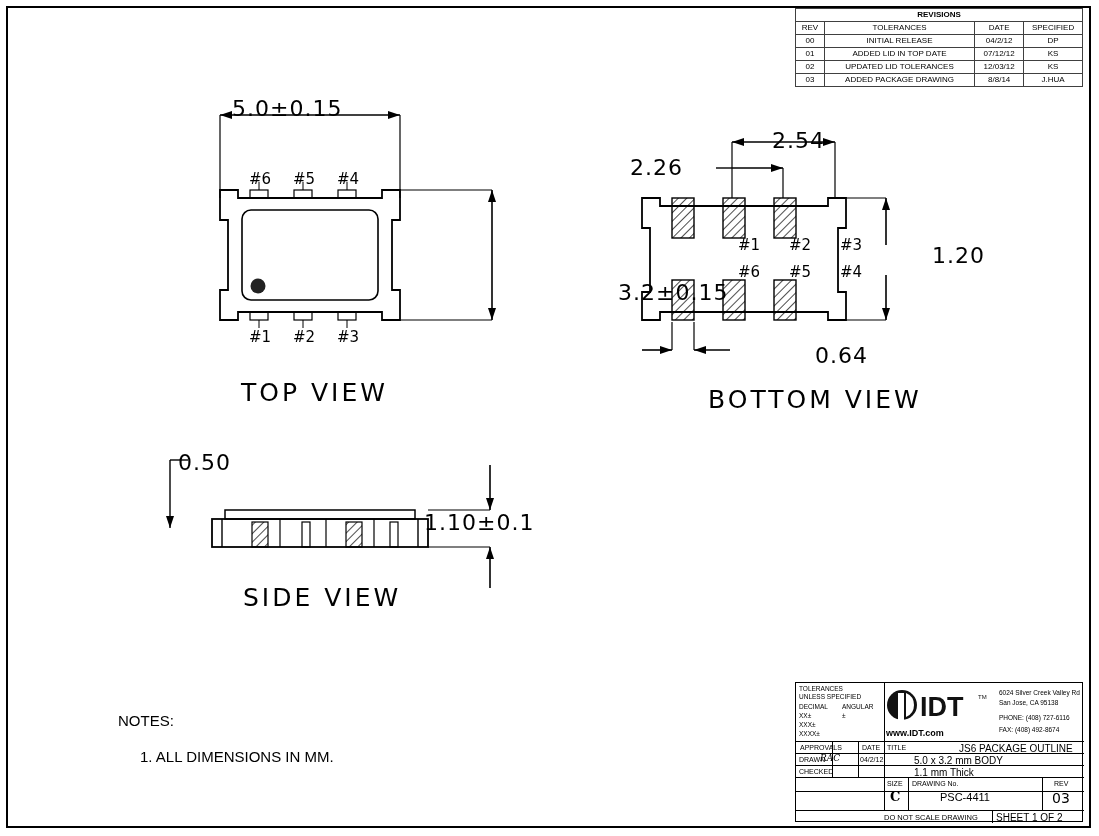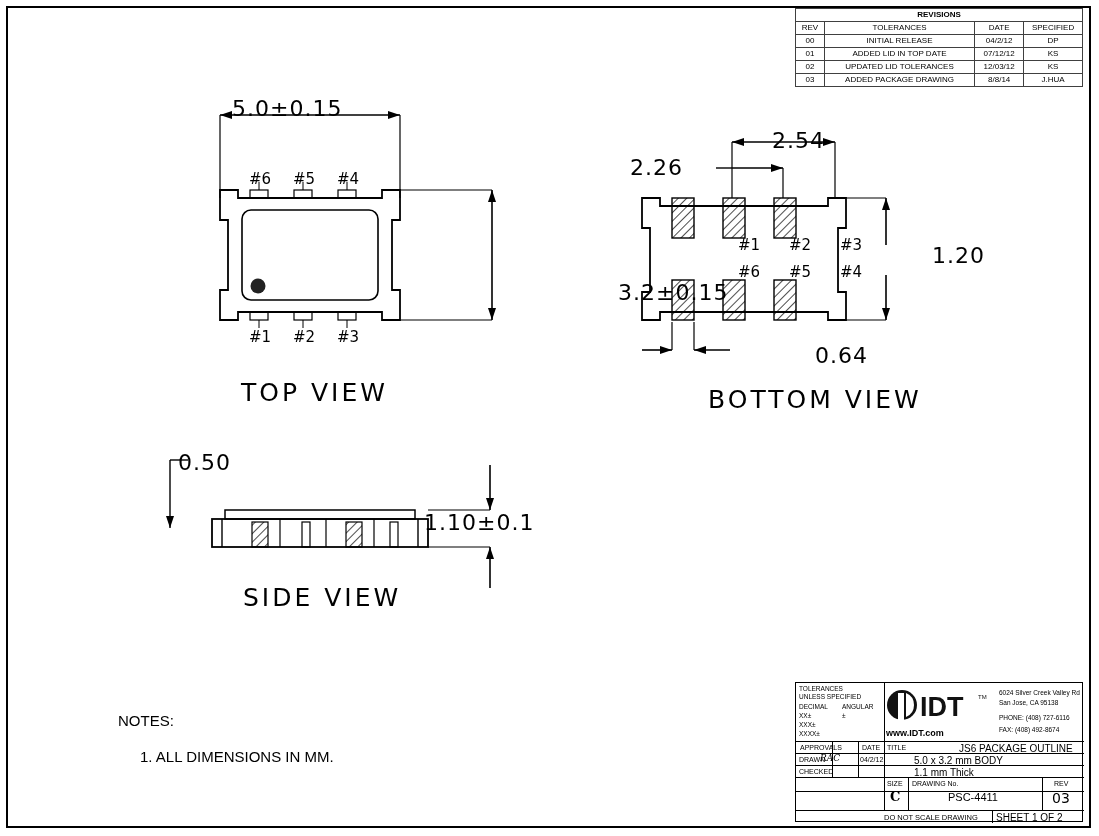--- a/index.html
+++ b/index.html
@@ -275,20 +275,20 @@
     <div class="tiny2" style="left:3px;top:84px;font-size:7px;">CHECKED</div>
 
     <div class="tiny2" style="left:91px;top:60px;font-size:7px;">TITLE</div>
     <div class="t10" style="left:118px;top:60px;margin-left:45px;">JS6 PACKAGE OUTLINE</div>
     <div class="t10" style="left:118px;top:72px;">5.0 x 3.2 mm BODY</div>
     <div class="t10" style="left:118px;top:84px;">1.1 mm Thick</div>
 
     <div class="tiny2" style="left:91px;top:96px;font-size:7px;">SIZE</div>
     <div style="left:94px;top:106px;font-size:13px;font-weight:bold;font-family:'DejaVu Serif',serif;">C</div>
     <div class="tiny2" style="left:116px;top:96px;font-size:7px;">DRAWING No.</div>
-    <div class="t10" style="left:152px;top:108px;font-size:11px;">PSC-4411</div>
+    <div class="t10" style="left:144px;top:108px;font-size:11px;">PSC-4411</div>
     <div class="tiny2" style="left:258px;top:96px;font-size:7px;">REV</div>
     <div style="left:256px;top:107px;font-size:14px;font-family:'DejaVu Sans',sans-serif;">03</div>
 
     <div class="tiny2" style="left:88px;top:130px;font-size:7.5px;">DO NOT SCALE DRAWING</div>
     <div class="tiny2" style="left:200px;top:130px;font-size:10px;">SHEET 1 OF 2</div>
   </div>
 </div>
 
 </body></html>

